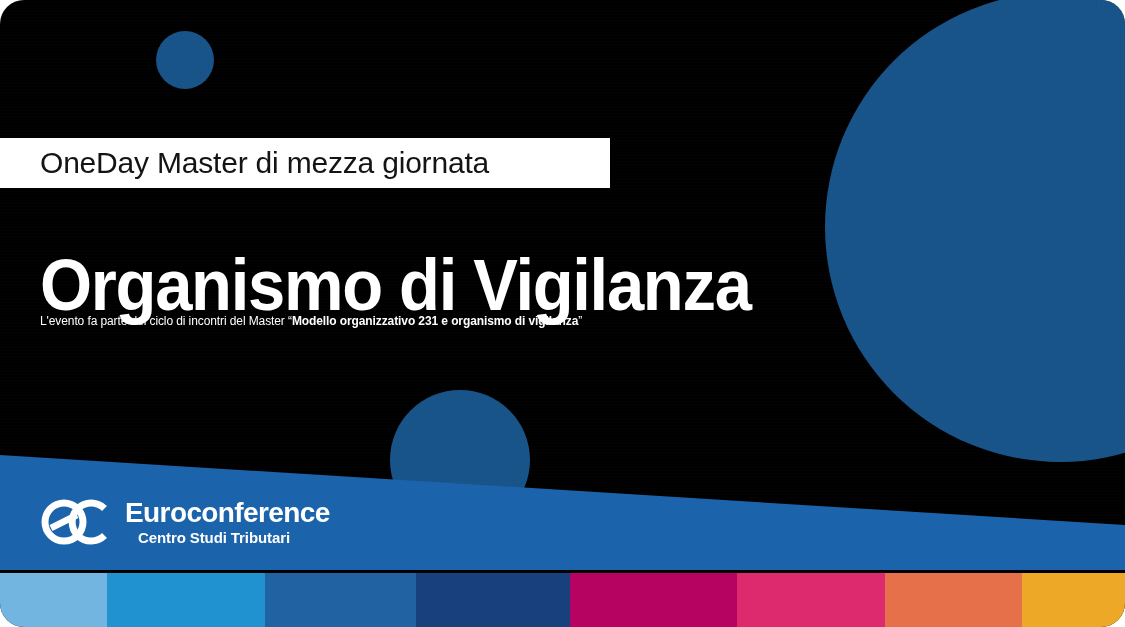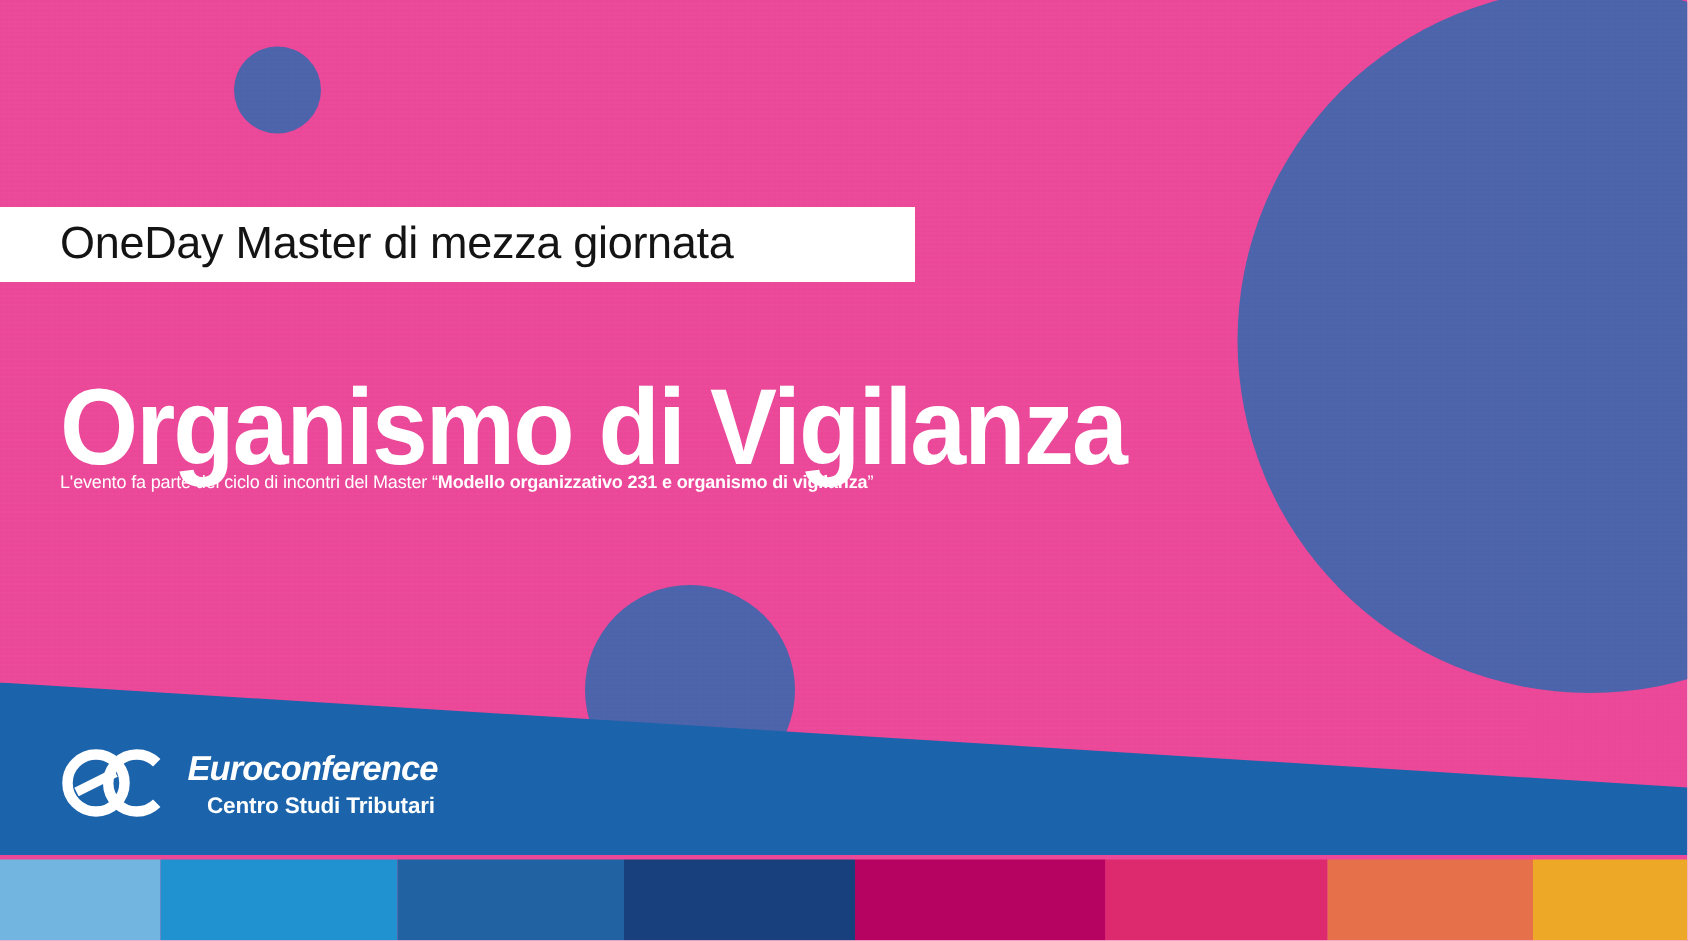--- a/index.html
+++ b/index.html
@@ -130,25 +130,24 @@
     gap: 13px;
   }
   .logo-mark { display: block; }
   .logo-words {
     display: flex;
     flex-direction: column;
     justify-content: center;
   }
   .logo-name {
     color: #ffffff;
-    font-size: 23px;
+    font-size: 28px;
     line-height: 33px;
     font-weight: 700;
     letter-spacing: -.6px;
-    font-style: italic;
   }
   .logo-tagline {
     color: #ffffff;
     font-size: 15px;
     line-height: 18px;
     font-weight: 700;
     letter-spacing: -.1px;
     padding-left: 2px;
     margin-left: 11px;
   }
@@ -160,21 +159,21 @@
     right: 0;
     bottom: 0;
     height: 54px;
     display: flex;
   }
   .color-strip .swatch { height: 100%; }
 </style>
 </head>
 <body>
 
-<div class="banner" style="background: #ec4899;">
+<div class="banner" style="background: #000000; border-radius: 24px;">
 
   <div class="bg-layer">
     <div class="circle circle-large" style="background: rgb(31, 108, 176);"></div>
     <div class="circle circle-small" style="background: rgb(31, 108, 176);"></div>
     <div class="circle circle-mid" style="background: rgb(31, 108, 176);"></div>
     <div class="noise"></div>
   </div>
 
   <div class="footer-band" style="background: rgb(27, 99, 171);"></div>
 

